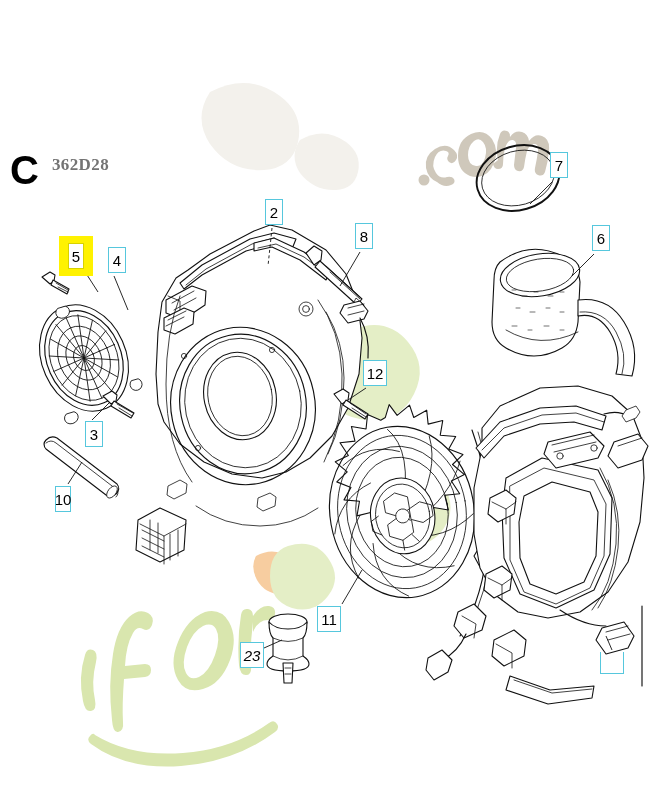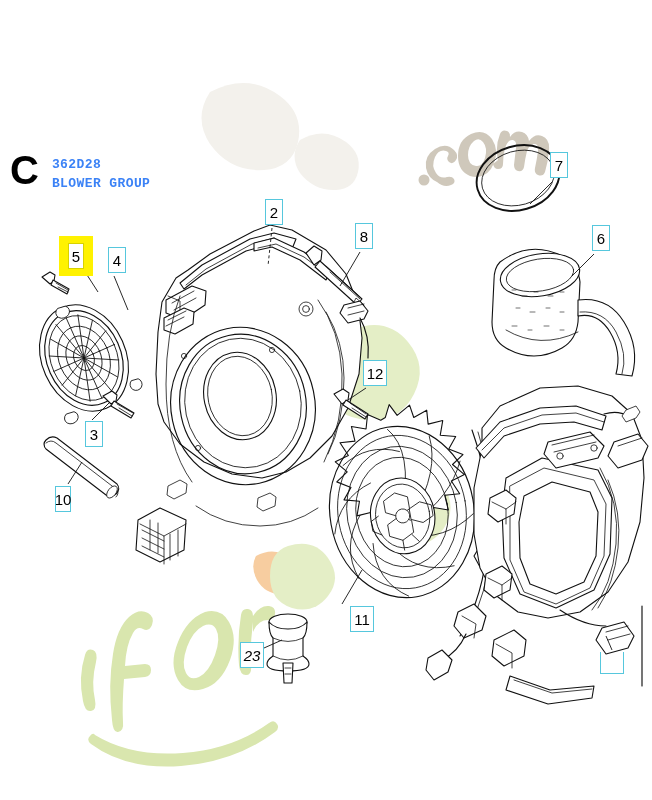--- a/index.html
+++ b/index.html
@@ -38,25 +38,25 @@
     font-size: 40px;
     line-height: 36px;
     color: #000;
     letter-spacing: -1px;
     padding-right: 14px;
   }
   .title-lines {
     padding-top: 3px;
   }
   .title-code, .title-name {
-    font-family: Liberation Mono, monospace;
+    font-family: Liberation Serif, serif;
     font-weight: bold;
-    font-size: 13px;
+    font-size: 17px;
     line-height: 19px;
-    color: #3b82f6;
+    color: #737373;
     letter-spacing: 0.4px;
     white-space: nowrap;
   }
   
   .callout {
     position: absolute;
     box-sizing: border-box;
     display: flex;
     align-items: center;
     justify-content: center;
@@ -398,21 +398,20 @@
       <path class="leader" d="M342 604 L362 570"></path>
       <path class="leader" d="M264 648 L282 640"></path>
       <path class="leader" d="M612 650 L606 636"></path>
     </g>
   </svg>
 
   <div class="title-block">
     <div class="section-letter">C</div>
     <div class="title-lines">
       <div class="title-code">362D28</div>
-      <div class="title-name">BLOWER GROUP</div>
     </div>
   </div>
 
   <div id="callout-layer">
       <div class="callout" style="left: 265px; top: 199px; width: 18px; height: 26px; border-color: rgb(86, 199, 221);">
         <span class="num">2</span>
       </div>
       <div class="callout" style="left: 355px; top: 223px; width: 18px; height: 26px; border-color: rgb(86, 199, 221);">
         <span class="num">8</span>
       </div>
@@ -433,21 +432,21 @@
       </div>
       <div class="callout" style="left: 85px; top: 421px; width: 18px; height: 26px; border-color: rgb(86, 199, 221);">
         <span class="num">3</span>
       </div>
       <div class="callout" style="left: 55px; top: 486px; width: 16px; height: 26px; border-color: rgb(86, 199, 221);">
         <span class="num">10</span>
       </div>
       <div class="callout" style="left: 363px; top: 360px; width: 24px; height: 26px; border-color: rgb(86, 199, 221);">
         <span class="num">12</span>
       </div>
-      <div class="callout" style="left: 350px; top: 606px; width: 24px; height: 26px; border-color: rgb(86, 199, 221);">
+      <div class="callout" style="left: 317px; top: 606px; width: 24px; height: 26px; border-color: rgb(86, 199, 221);">
         <span class="num">11</span>
       </div>
       <div class="callout" style="left: 240px; top: 642px; width: 24px; height: 26px; border-color: rgb(86, 199, 221); font-style: italic;">
         <span class="num">23</span>
       </div>
       <div class="callout clipped" style="left: 600px; top: 652px; width: 24px; height: 22px; border-top: none; border-right-color: rgb(86, 199, 221); border-bottom-color: rgb(86, 199, 221); border-left-color: rgb(86, 199, 221); background: transparent;">
         <span class="num"></span>
       </div>
     </div>
 

